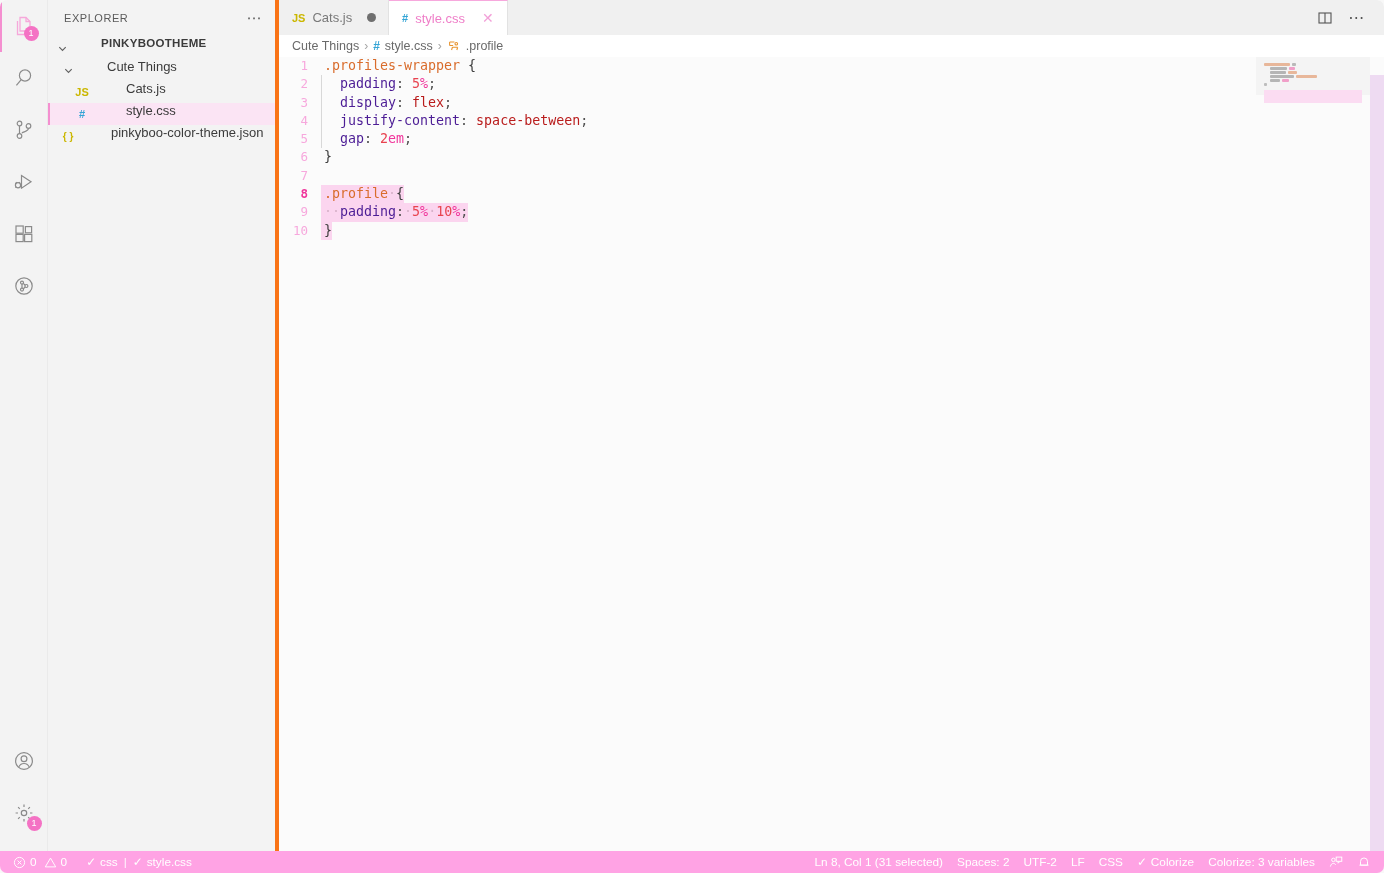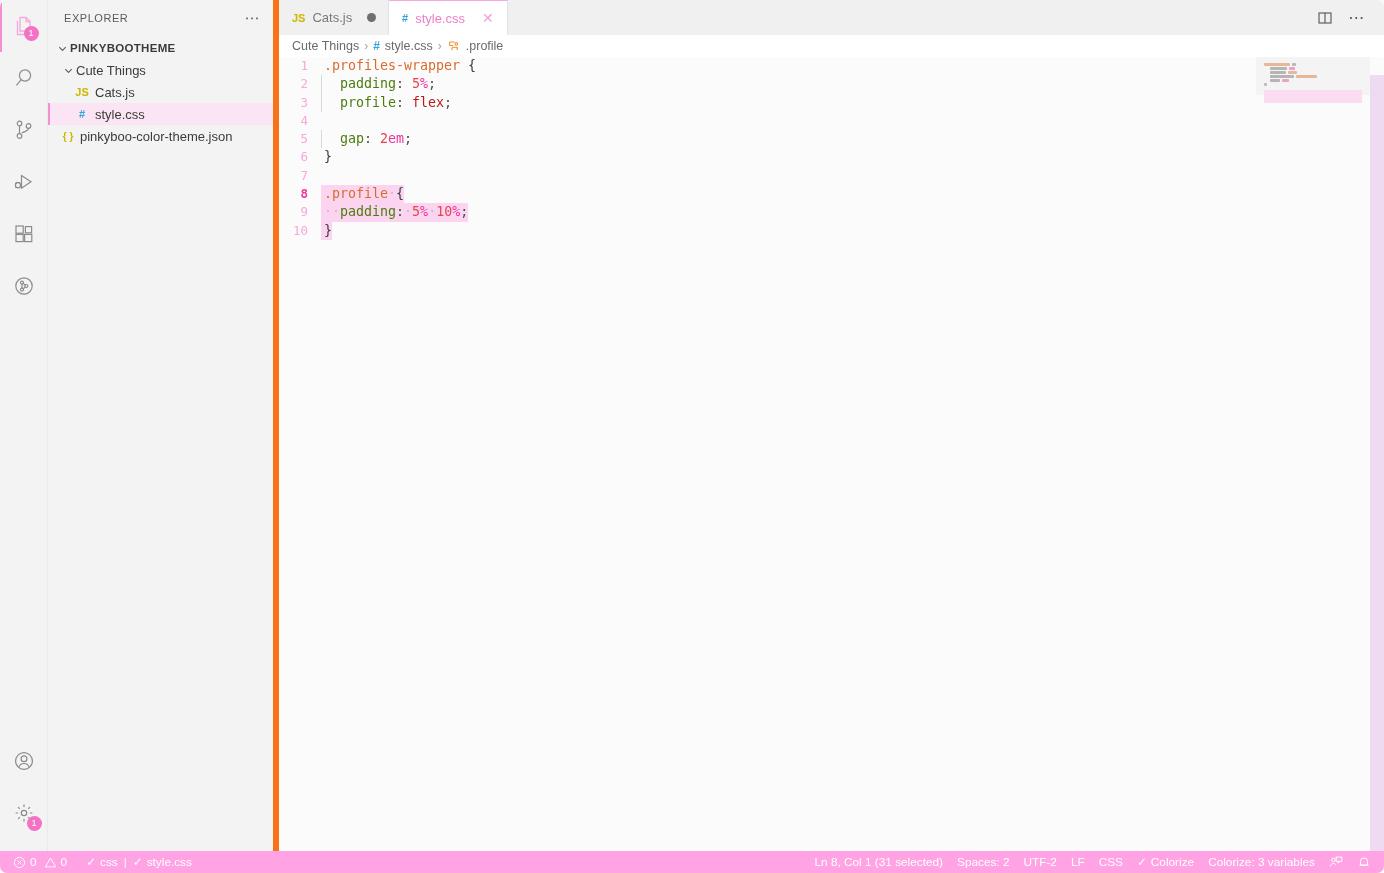--- a/index.html
+++ b/index.html
@@ -67,37 +67,38 @@
     padding:0 3px;
     font-family:"Liberation Sans", sans-serif;
   }
   .badge.gear { right:6px; bottom:8px; }
 
   
   .sidebar {
     width:231px; min-width:231px;
     background:#f3f3f3;
     display:flex; flex-direction:column;
-    border-right:6px solid #f97316;
+    border-right:4px solid #f97316;
     position:relative;
   }
   .sb-header {
     height:35px; display:flex; align-items:center;
     padding:0 8px 0 16px;
     font-size:11px; letter-spacing:0.55px;
     color:#5a5a5a;
     text-transform:uppercase;
   }
   .sb-header .dots { margin-left:auto; color:#585858; font-size:15px; line-height:10px; letter-spacing:1.5px; cursor:pointer; padding:2px 4px;}
   .tree { flex:1; overflow:hidden; padding-top:2px; }
   .row {
-    height:22px; display:flex; align-items:center;
+    height:22px; display:flex; 
     font-size:13px; color:#3b3b3b;
     cursor:pointer; white-space:nowrap;
     position:relative;
+    gap:31px;
   }
   .row.selected { background:#fbe4f4; }
   .row.selected::before{
     content:""; position:absolute; left:0; top:0; bottom:0; width:2px; background:#f48fd0;
   }
   .row .chev {
     width:16px; display:inline-flex; align-items:center; justify-content:center;
     color:#767676; flex:none;
   }
   .row .ficon {
@@ -188,21 +189,21 @@
   .ctext { padding-left:3px; position:relative; }
   .ind-guide {
     position:absolute; left:0; top:0; bottom:0; width:1px; background:#d8d8d8;
   }
   .sel { background:#fbd5ef; }
   .ws { color:#d7b2c9; }
 
   
   .t-sel    { color:#d96c2c; }   
   .t-brace  { color:#3b3b3b; }
-  .t-prop   { color:#4d7c0f; }
+  .t-prop   { color:#4c1d95; }
   .t-punc   { color:#4f4f4f; }
   .t-num    { color:#e8434f; }
   .t-unit   { color:#f0359b; }
   .t-val    { color:#b91c1c; }
 
   
   .minimap {
     width:114px; min-width:114px; background:#fbfbfb;
     position:relative; overflow:hidden;
   }
@@ -420,25 +421,26 @@
               <span class="ctext"><span class="t-sel">.profiles-wrapper</span><span class="t-brace"> {</span></span>
             </div>
 
             <div class="cline">
               <span class="gutter">2</span>
               <span class="ctext"><span class="ind-guide"></span><span class="t-prop">  padding</span><span class="t-punc">: </span><span class="t-num">5</span><span class="t-unit">%</span><span class="t-punc">;</span></span>
             </div>
 
             <div class="cline">
               <span class="gutter">3</span>
-              <span class="ctext"><span class="ind-guide"></span><span class="t-prop">  profile</span><span class="t-punc">: </span><span class="t-val">flex</span><span class="t-punc">;</span></span>
+              <span class="ctext"><span class="ind-guide"></span><span class="t-prop">  display</span><span class="t-punc">: </span><span class="t-val">flex</span><span class="t-punc">;</span></span>
             </div>
 
             <div class="cline">
               <span class="gutter">4</span>
+              <span class="ctext"><span class="ind-guide"></span><span class="t-prop">  justify-content</span><span class="t-punc">: </span><span class="t-val">space-between</span><span class="t-punc">;</span></span>
             </div>
 
             <div class="cline">
               <span class="gutter">5</span>
               <span class="ctext"><span class="ind-guide"></span><span class="t-prop">  gap</span><span class="t-punc">: </span><span class="t-num">2</span><span class="t-unit">em</span><span class="t-punc">;</span></span>
             </div>
 
             <div class="cline">
               <span class="gutter">6</span>
               <span class="ctext"><span class="t-brace">}</span></span>

